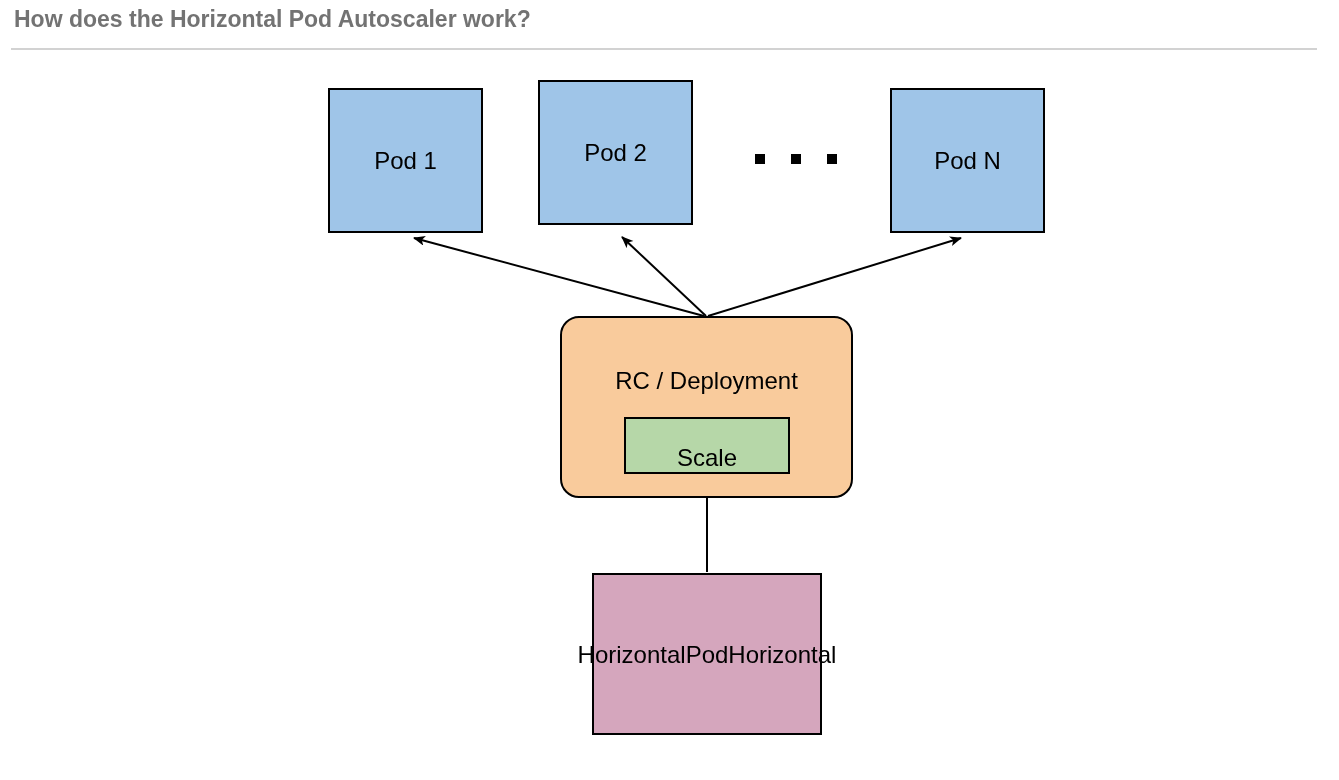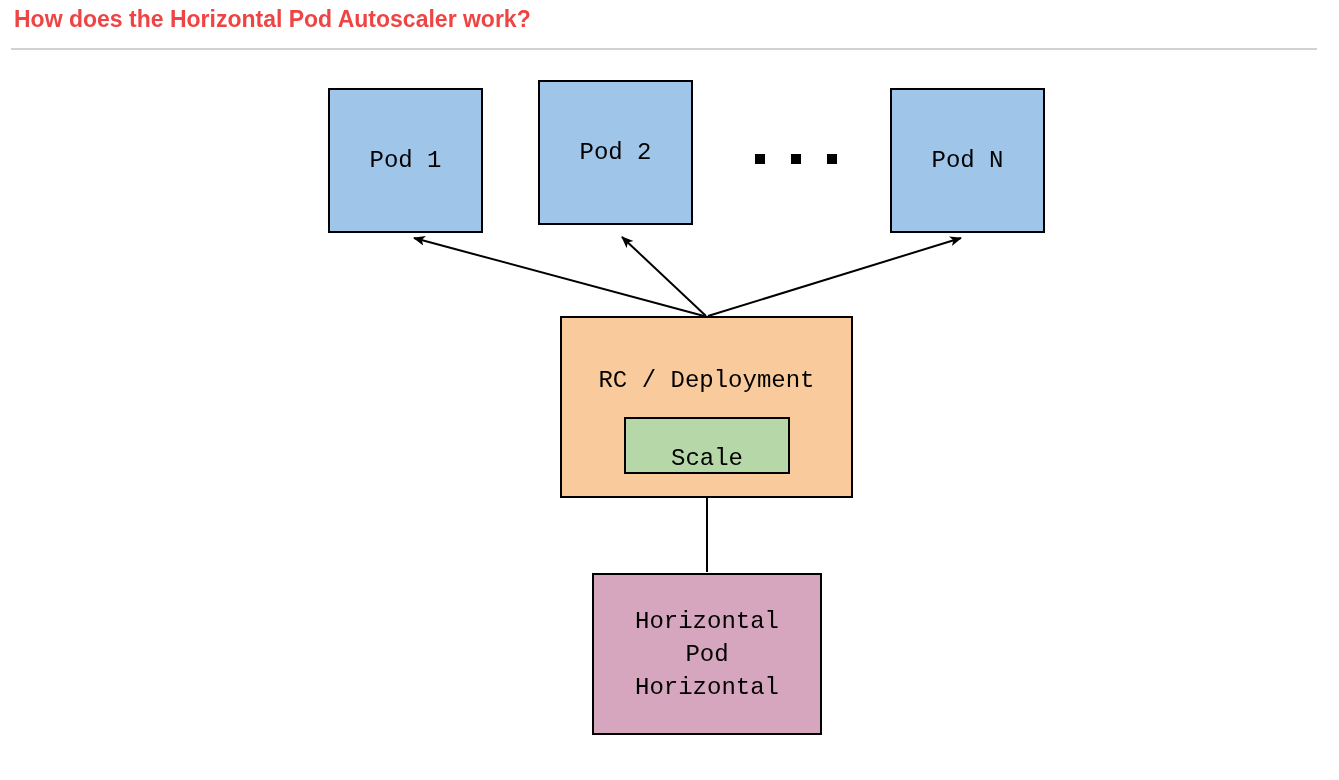--- a/index.html
+++ b/index.html
@@ -15,21 +15,21 @@
     position: relative;
     width: 1339px;
     height: 780px;
   }
   .page-title {
     position: absolute;
     left: 14px;
     top: 6px;
     font-size: 23px;
     font-weight: 700;
-    color: #ef4444;
+    color: #737373;
     white-space: nowrap;
   }
   .title-divider {
     position: absolute;
     left: 11px;
     top: 48px;
     width: 1306px;
     height: 2px;
     background: #d2d2d2;
   }
@@ -42,57 +42,57 @@
   .node {
     position: absolute;
     box-sizing: border-box;
     border: 2px solid #000000;
     display: flex;
     align-items: center;
     justify-content: center;
     font-size: 24px;
     color: #000000;
     text-align: center;
-    font-family: Liberation Mono, monospace;
   }
   .pod {
     width: 155px;
     height: 145px;
     background: #9fc5e8;
   }
   .pod-1 { left: 328px; top: 88px; }
   .pod-2 { left: 538px; top: 80px; }
   .pod-n { left: 890px; top: 88px; }
   .rc {
     left: 560px;
     top: 316px;
     width: 293px;
     height: 182px;
     background: #f9cb9c;
     align-items: flex-start;
+    border-radius: 19px;
   }
   .rc .rc-label {
     margin-top: 46px;
     line-height: 33px;
   }
   .scale {
     left: 624px;
     top: 417px;
     width: 166px;
     height: 57px;
     background: #b6d7a8;
     align-items: flex-end;
   }
   .hpa {
     left: 592px;
     top: 573px;
     width: 230px;
     height: 162px;
     background: #d5a6bd;
-    flex-direction: column;
+    flex-direction: row;
     line-height: 33px;
   }
   .hpa span { display: block; }
   .ellipsis {
     position: absolute;
     left: 755px;
     top: 154px;
     display: flex;
     gap: 26px;
   }

